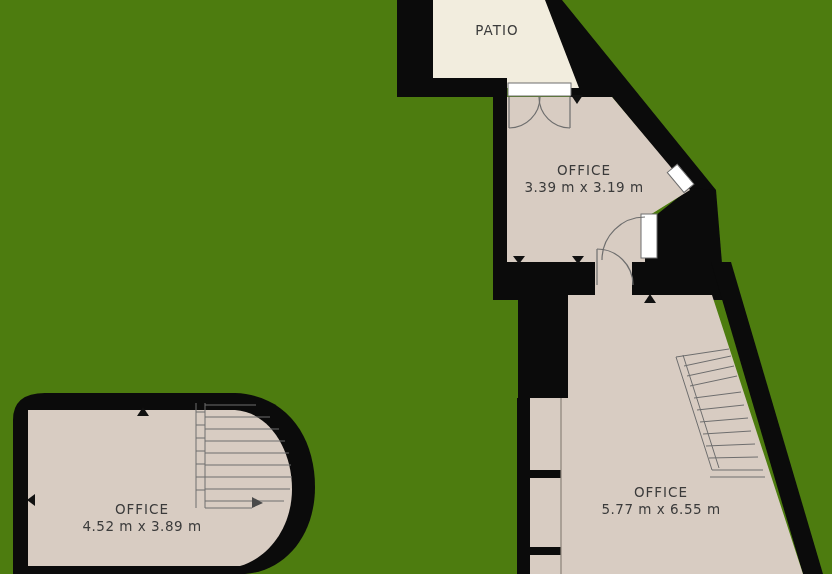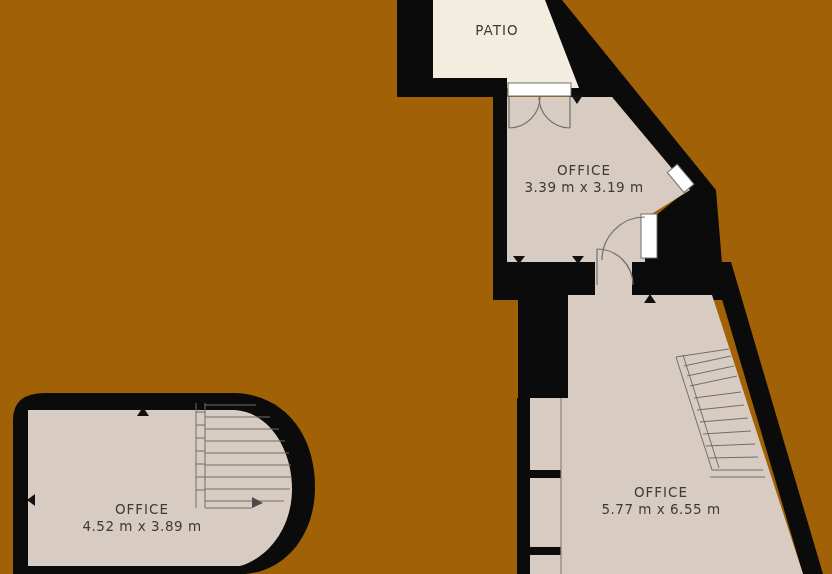--- a/index.html
+++ b/index.html
@@ -1,16 +1,16 @@
 <!DOCTYPE html>
 <html><head>
 <meta charset="utf-8">
 <style>
   html,body{margin:0;padding:0;background:#ffffff;}
-  .plan-wrap{position:relative;width:832px;height:574px;background:#a16207;overflow:hidden;
+  .plan-wrap{position:relative;width:832px;height:574px;background:#4d7c0f;overflow:hidden;
              font-family:"DejaVu Sans", sans-serif;}
   svg{display:block;}
   text.room-label{font-family:"DejaVu Sans", sans-serif;font-size:13.5px;letter-spacing:1px;
                   text-anchor:middle;}
   text.room-dims{font-family:"DejaVu Sans", sans-serif;font-size:13.5px;letter-spacing:0.5px;
                  text-anchor:middle;}
   .wall{stroke:none;}
   .floor{stroke:none;}
   .opening{stroke:#6f6f6f;stroke-width:1;fill:#ffffff;}
   .doorline{stroke:#6e6e6e;stroke-width:1.2;fill:none;}

